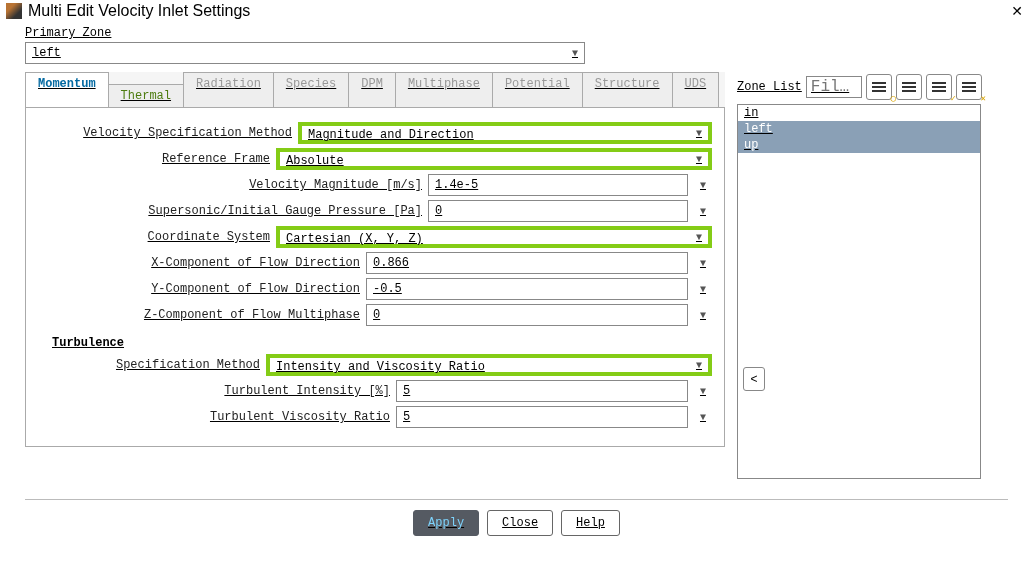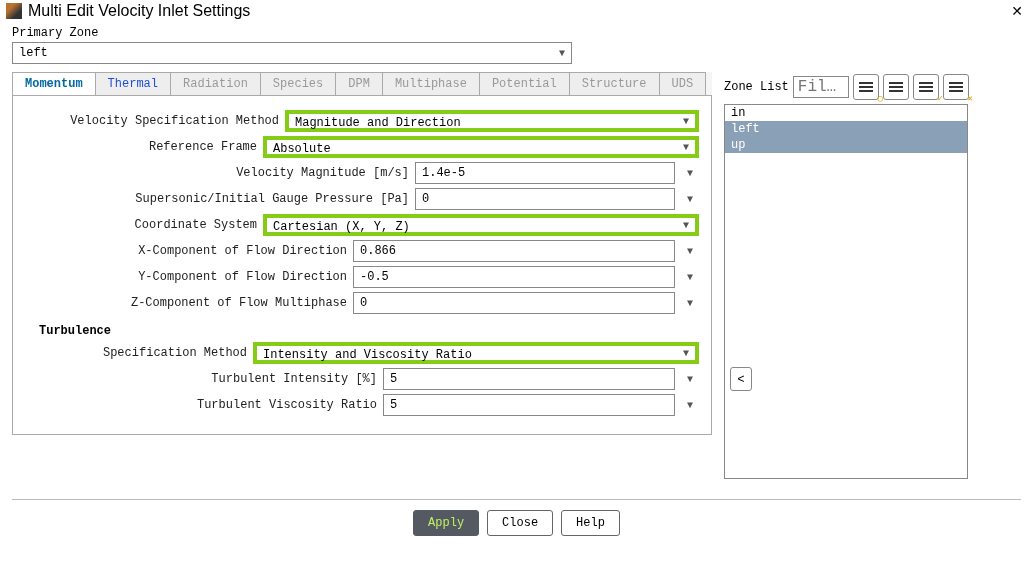--- a/index.html
+++ b/index.html
@@ -19,21 +19,21 @@
     padding: 3px 6px;
     height: 22px;
   }
   .app-icon {
     width: 16px; height: 16px;
     background: linear-gradient(135deg, #b87333 30%, #333 70%);
     margin-right: 6px;
   }
   .title-text { flex: 1; font-family: "Segoe UI", sans-serif; font-size: 16px; }
   .close-x { font-family: sans-serif; font-size: 14px; cursor: pointer; padding: 0 4px; }
-  .content { padding: 0 12px; }
+  .content { padding: 0 25px; text-decoration: underline; }
   .primary-label { font-family: "Courier New", monospace; margin: 4px 0 2px 0; }
   .primary-select {
     width: 560px; height: 22px; border: 1px solid #888; padding: 2px 6px;
     font-family: inherit; font-size: 12px; background: #fff;
     display: flex; align-items: center; justify-content: space-between;
   }
   .dd-arrow { font-size: 10px; color: #555; }
   .main-area { display: flex; margin-top: 8px; gap: 12px; }
   .left-pane { width: 700px; }
   .right-pane { width: 244px; display: flex; flex-direction: column; }
@@ -41,21 +41,21 @@
     display: flex; border-bottom: 1px solid #aaa;
     background: #f5f5f5;
   }
   .tab {
     padding: 4px 12px; border: 1px solid #aaa; border-bottom: none;
     margin-right: -1px; color: #999; cursor: pointer;
     font-family: "Courier New", monospace; font-size: 12px;
     background: #eee;
   }
   .tab.active { background: #fff; color: #0369a1; font-weight: bold; }
-  .tab.enabled { color: #1d4ed8; }
+  .tab.enabled { color: #4d7c0f; margin-top: 12px; }
   .tab-panel { border: 1px solid #aaa; border-top: none; padding: 10px 8px 14px 8px; background: #fff; }
   .form-row { display: flex; align-items: center; margin: 4px 4px; }
   .form-label { width: 320px; text-align: right; padding-right: 6px; color: #222; }
   .dropdown-wide {
     flex: 1; height: 22px; border: 4px solid #84cc16; padding: 2px 6px;
     display: flex; align-items: flex-start; justify-content: space-between;
     background: #fff; cursor: pointer;
   }
   .field-with-dd { flex: 1; display: flex; align-items: center; gap: 6px; }
   .text-input {
@@ -104,21 +104,21 @@
     width: 22px; height: 24px; border: 1px solid #888; border-radius: 3px;
     display: flex; align-items: center; justify-content: center;
     cursor: pointer; background: #fff; font-family: sans-serif;
   }
   .footer-sep { border-top: 1px solid #bbb; margin: 20px 0 10px 0; }
   .footer-btns { display: flex; justify-content: center; gap: 8px; }
   .btn {
     padding: 5px 14px; border: 1px solid #666; border-radius: 3px;
     font-family: inherit; font-size: 12px; cursor: pointer; background: #fff;
   }
-  .btn.primary { background: #555a62; color: #bef264; border-color: #555a62; }
+  .btn.primary { background: #555a62; color: #7dd3fc; border-color: #555a62; }
   .icon-btn-wrap { position: relative; }
 </style>
 </head>
 <body>
 
 <div class="titlebar">
   <div class="app-icon"></div>
   <div class="title-text">Multi Edit Velocity Inlet Settings</div>
   <div class="close-x">✕</div>
 </div>

